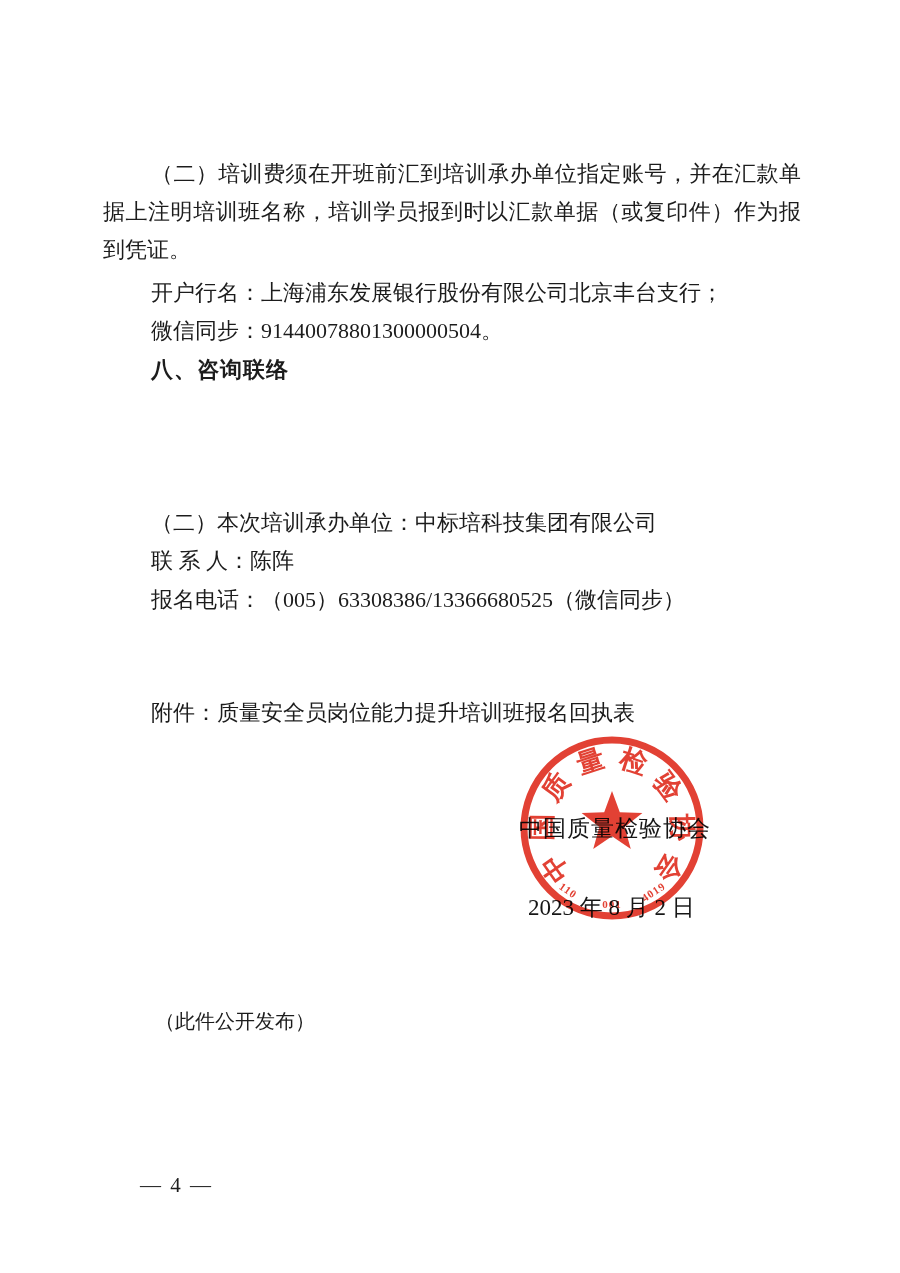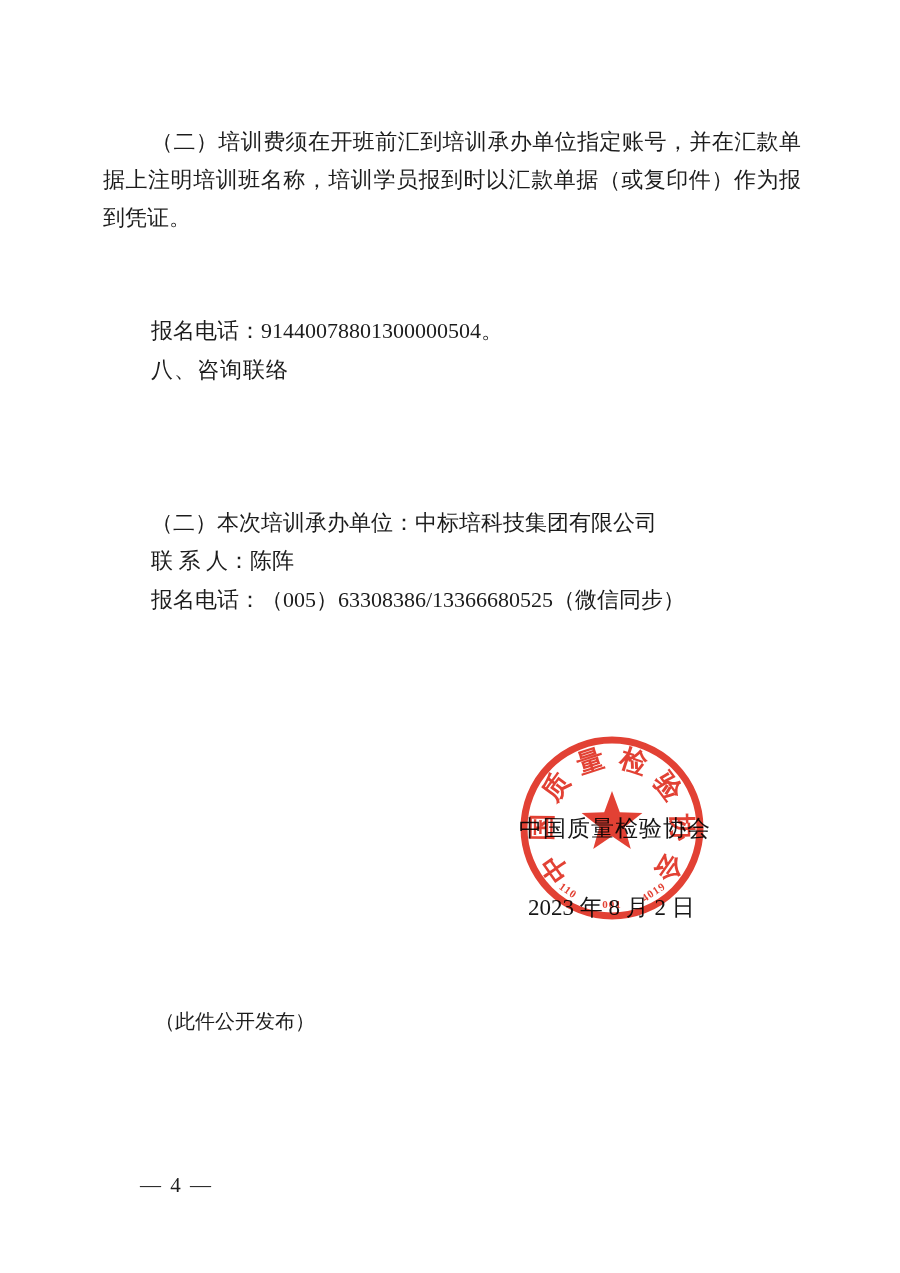--- a/index.html
+++ b/index.html
@@ -13,23 +13,23 @@
   }
   .page{position:absolute;inset:0;background:#ffffff;}
   .ln{
     position:absolute;
     left:103px;width:698px;
     font-size:22px;line-height:38px;
     white-space:pre-wrap;
     color:#1c1c1c;
   }
   .indent{ text-indent:48px; }
-  .para{ text-align:justify; }
+  .para{ text-align:justify;margin-top:32px; }
   .heading{
-    font-weight:normal;
+    font-weight:bold;
     font-family:"Liberation Sans","DejaVu Sans",sans-serif;
     letter-spacing:1px;
   }
   .sig-org{
     position:absolute;left:519px;top:812px;
     font-size:23px;line-height:34px;letter-spacing:1px;
     white-space:pre;color:#161616;
   }
   .sig-date{
     position:absolute;left:528px;top:891px;
@@ -58,28 +58,30 @@
   .arcchar{ font-size:27px; }
   .sealcode{ font-size:11px; letter-spacing:1px; font-weight:normal; }
 </style>
 </head>
 <body>
 
 <div class="page">
 
   <div class="ln indent para" style="top:123px">（二）培训费须在开班前汇到培训承办单位指定账号，并在汇款单据上注明培训班名称，培训学员报到时以汇款单据（或复印件）作为报到凭证。</div>
 
-  <div class="ln indent" style="top:312px">报名电话：91440078801300000504。</div>
+  <div class="ln indent" style="top:274px">开户行名：上海浦东发展银行股份有限公司北京丰台支行；</div>
+  <div class="ln indent" style="top:312px">微信同步：91440078801300000504。</div>
 
   <div class="ln indent heading" style="top:351px">八、咨询联络</div>
 
   <div class="ln indent" style="top:504px">（二）本次培训承办单位：中标培科技集团有限公司</div>
   <div class="ln indent" style="top:542px">联 系 人：陈阵</div>
   <div class="ln indent" style="top:581px">报名电话：（005）63308386/13366680525（微信同步）</div>
 
+  <div class="ln indent" style="top:694px">附件：质量安全员岗位能力提升培训班报名回执表</div>
 
   <div class="sig-org">中国质量检验协会</div>
   <div class="sig-date">2023 年 8 月 2 日</div>
 
   <svg class="seal" viewBox="0 0 220 220">
     <circle cx="110" cy="110" r="88" fill="none" stroke-width="7" stroke="#e03022"></circle>
     <polygon points="110,73 117.8,94.3 140.4,95.1 122.6,109.1 128.8,130.9 110,118.2 91.2,130.9 97.4,109.1 79.6,95.1 102.2,94.3" fill="#e03022"></polygon>
     <text class="arcchar" x="52.7" y="150.2" text-anchor="middle" dominant-baseline="central" transform="rotate(-125 52.7 150.2)" fill="#e03022">中</text>
     <text class="arcchar" x="40" y="109.1" text-anchor="middle" dominant-baseline="central" transform="rotate(-89.3 40 109.1)" fill="#e03022">国</text>
     <text class="arcchar" x="53.7" y="68.5" text-anchor="middle" dominant-baseline="central" transform="rotate(-53.6 53.7 68.5)" fill="#e03022">质</text>

